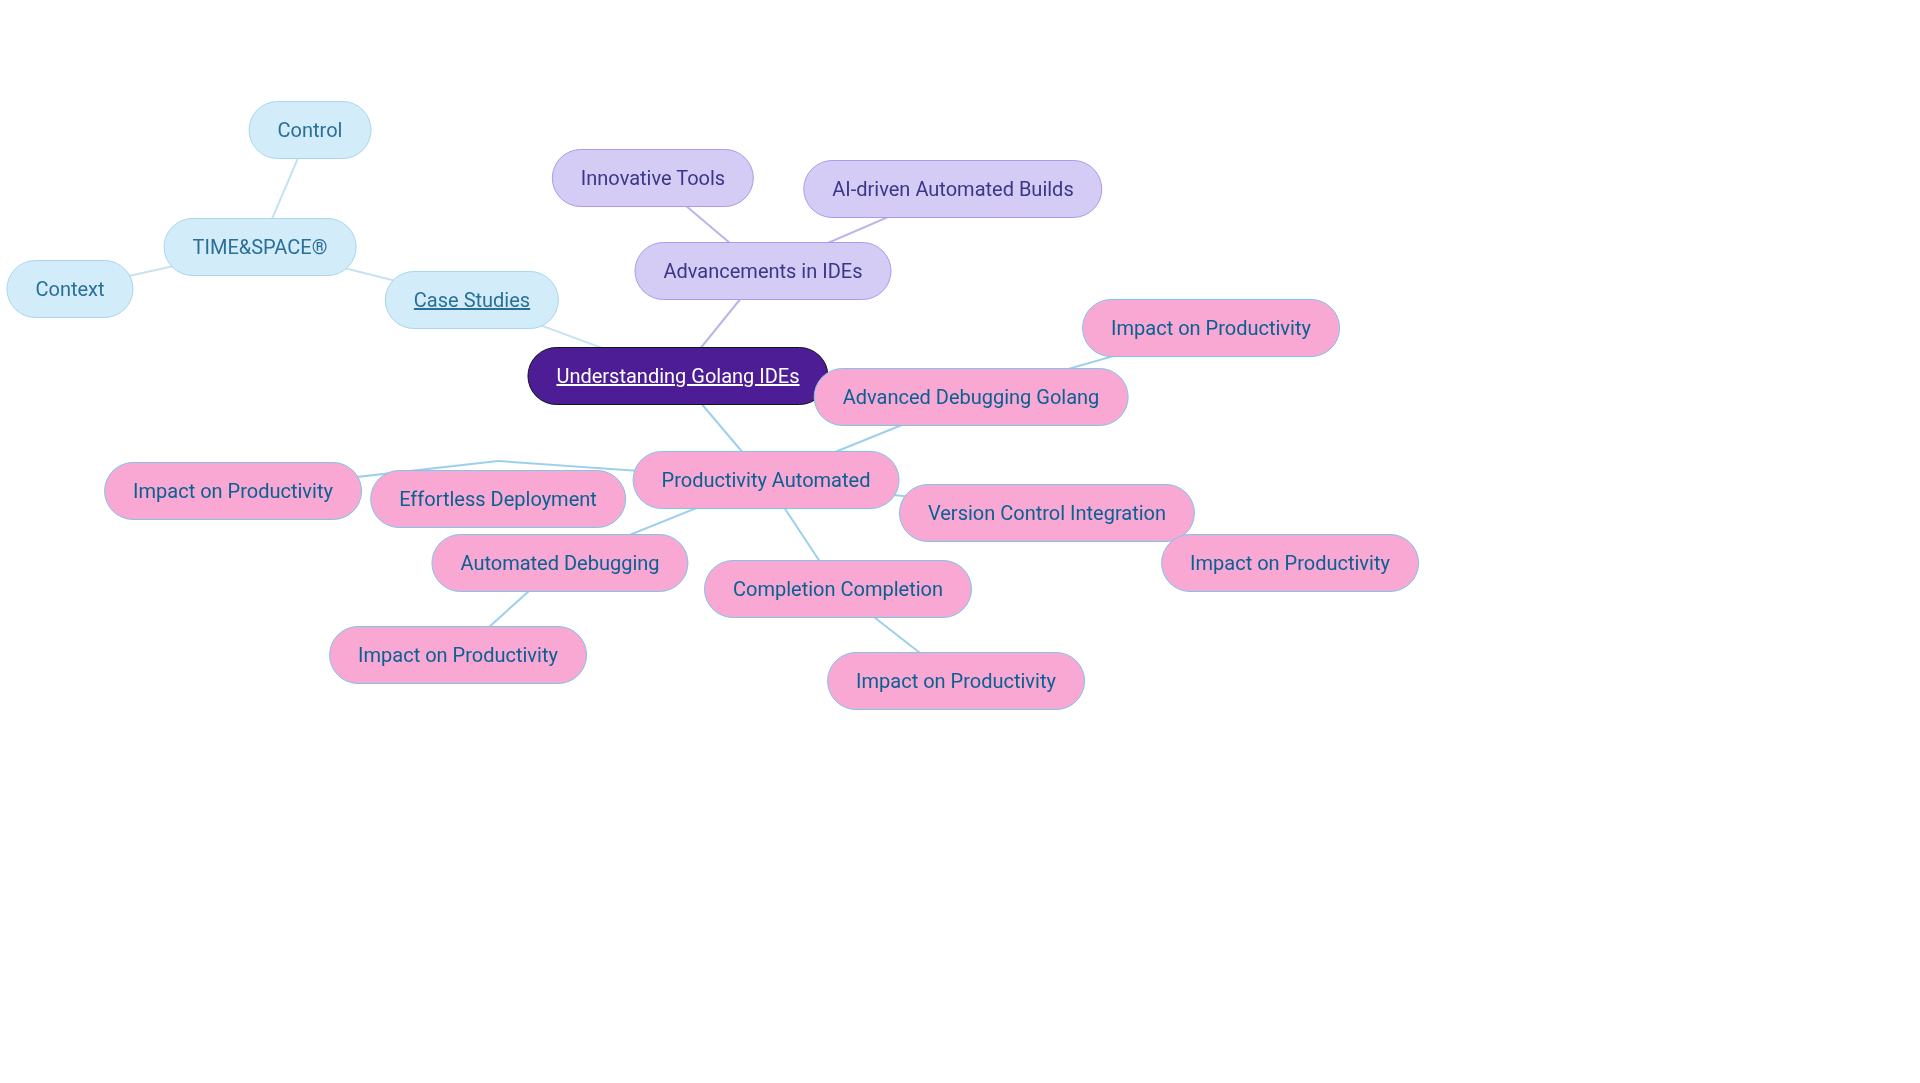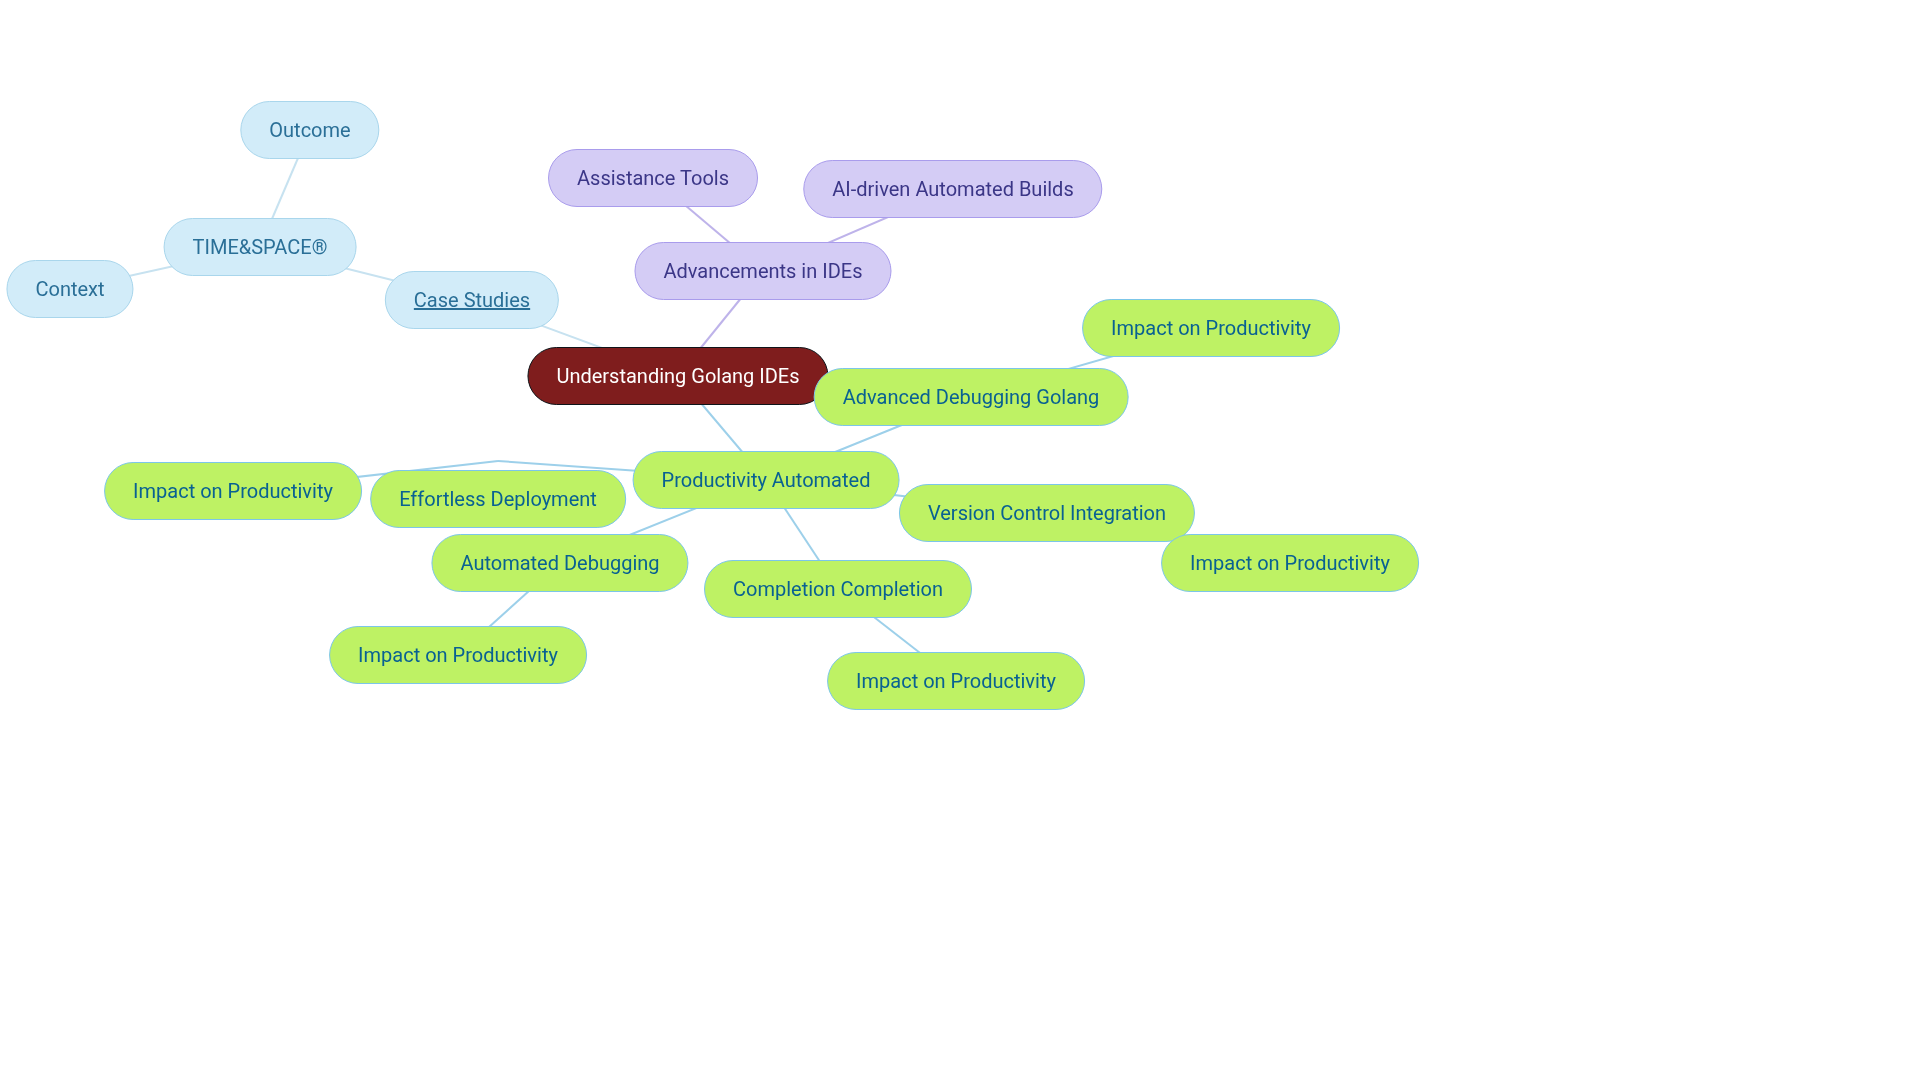--- a/index.html
+++ b/index.html
@@ -25,36 +25,37 @@
     padding: 16px 28px;
     border-radius: 999px;
     font-size: 20px;
     white-space: nowrap;
     transform: translate(-50%, -50%);
     box-sizing: border-box;
     text-align: center;
     border: 1.5px solid transparent;
   }
   .root {
-    background: #7f1d1d;
+    background: #4c1d95;
     color: #ffffff;
     border-color: #0f1419;
+    text-decoration: underline;
   }
   .purple {
     background: #d4ccf5;
     color: #3b3687;
     border-color: #a99cec;
   }
   .blue-light {
     background: #d2ecf9;
     color: #2a6f97;
     border-color: #a9d6ec;
   }
   .blue-mid {
-    background: #bef264;
+    background: #f9a8d4;
     color: #096192;
     border-color: #7cc6e9;
   }
 </style>
 </head>
 <body>
 
 <svg class="edges">
     <line x1="678" y1="376" x2="472" y2="300" stroke="#c7e2f0" stroke-width="2"></line>
     <line x1="472" y1="300" x2="260" y2="247" stroke="#c7e2f0" stroke-width="2"></line>
@@ -73,24 +74,24 @@
     <line x1="766" y1="480" x2="560" y2="563" stroke="#9dd0ea" stroke-width="2"></line>
     <line x1="560" y1="563" x2="458" y2="655" stroke="#9dd0ea" stroke-width="2"></line>
     <line x1="766" y1="480" x2="498" y2="461" stroke="#9dd0ea" stroke-width="2"></line>
     <line x1="498" y1="461" x2="233" y2="491" stroke="#9dd0ea" stroke-width="2"></line>
   </svg>
 
 <div id="nodes-layer">
     <div class="node root" style="left: 678px; top: 376px;">Understanding Golang IDEs</div>
     <div class="node blue-light" style="left: 472px; top: 300px; text-decoration: underline;">Case Studies</div>
     <div class="node blue-light" style="left: 260px; top: 247px;">TIME&amp;SPACE®</div>
-    <div class="node blue-light" style="left: 310px; top: 130px;">Outcome</div>
+    <div class="node blue-light" style="left: 310px; top: 130px;">Control</div>
     <div class="node blue-light" style="left: 70px; top: 289px;">Context</div>
     <div class="node purple" style="left: 763px; top: 271px;">Advancements in IDEs</div>
-    <div class="node purple" style="left: 653px; top: 178px;">Assistance Tools</div>
+    <div class="node purple" style="left: 653px; top: 178px;">Innovative Tools</div>
     <div class="node purple" style="left: 953px; top: 189px;">AI-driven Automated Builds</div>
     <div class="node blue-mid" style="left: 766px; top: 480px;">Productivity Automated</div>
     <div class="node blue-mid" style="left: 971px; top: 397px;">Advanced Debugging Golang</div>
     <div class="node blue-mid" style="left: 1211px; top: 328px;">Impact on Productivity</div>
     <div class="node blue-mid" style="left: 1047px; top: 513px;">Version Control Integration</div>
     <div class="node blue-mid" style="left: 1290px; top: 563px;">Impact on Productivity</div>
     <div class="node blue-mid" style="left: 838px; top: 589px;">Completion Completion</div>
     <div class="node blue-mid" style="left: 956px; top: 681px;">Impact on Productivity</div>
     <div class="node blue-mid" style="left: 560px; top: 563px;">Automated Debugging</div>
     <div class="node blue-mid" style="left: 458px; top: 655px;">Impact on Productivity</div>

